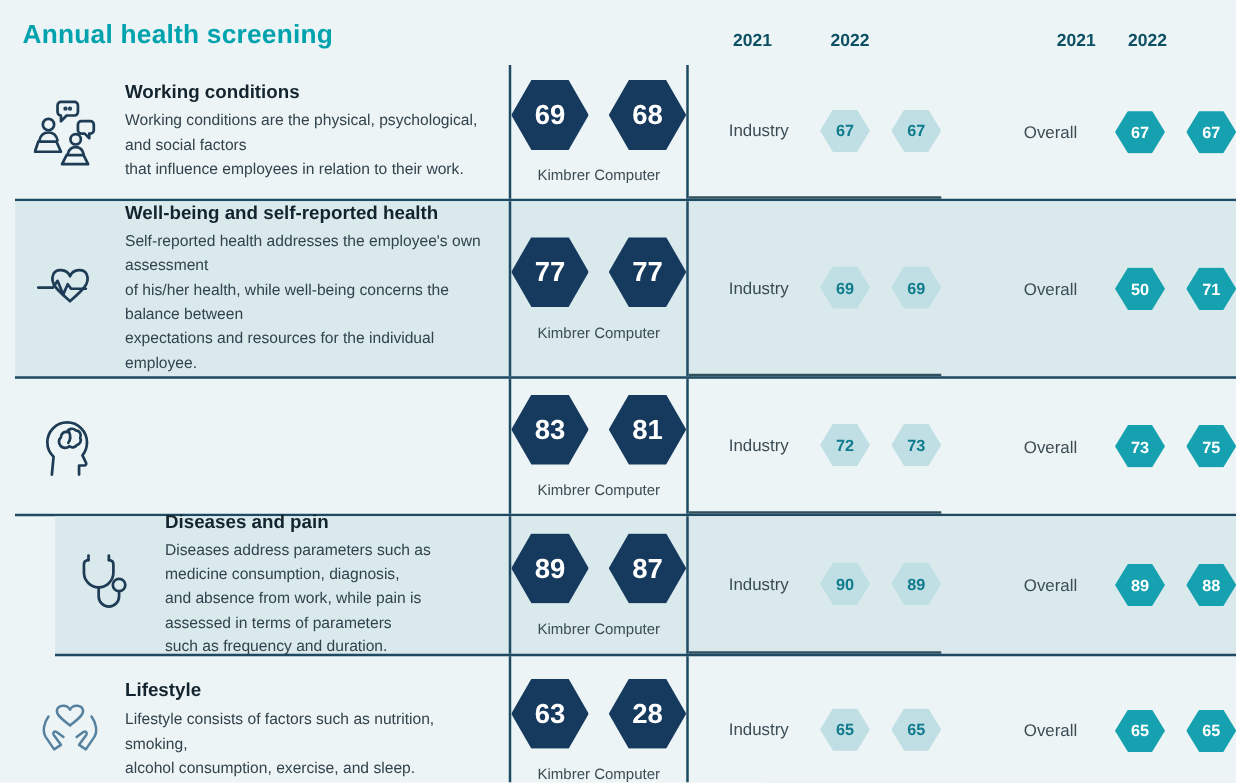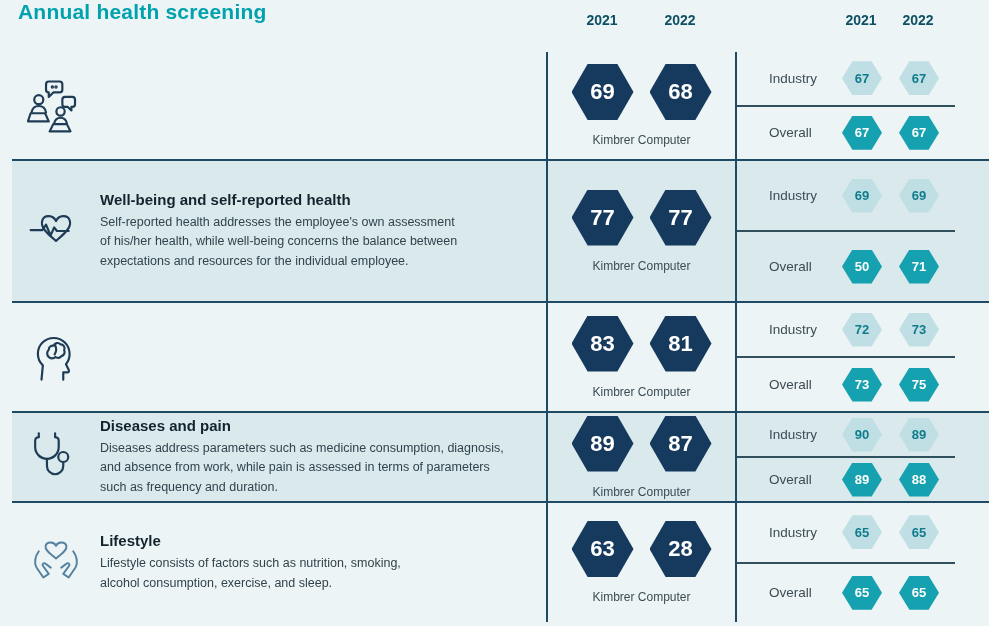--- a/index.html
+++ b/index.html
@@ -3,36 +3,36 @@
 <meta charset="utf-8">
 <style>
   * { box-sizing: border-box; margin: 0; padding: 0; }
   html,body { width: 989px; height: 626px; }
   .canvas {
     position: relative; width: 989px; height: 626px;
     background: #ecf4f5; overflow: hidden;
     font-family: "Liberation Sans", sans-serif;
   }
   .page-title {
-    position: absolute; top: 0; left: 18px;
+    position: absolute; top: 16px; left: 18px;
     font-size: 21px; font-weight: bold; color: #00a2ae; letter-spacing: .2px;
   }
   .year-label {
-    position: absolute; top: 12px; width: 60px; margin-left: -30px;
+    position: absolute; top: 24px; width: 60px; margin-left: -30px;
     text-align: center; font-size: 14px; font-weight: bold; color: #0d5064;
   }
   #yl1 { left: 602px; } #yl2 { left: 680px; }
   #yr1 { left: 861px; } #yr2 { left: 918px; }
 
   .grid { position: absolute; top: 52px; left: 12px; width: 977px; }
   .row { display: flex; }
   .row:nth-child(1) { height: 109px; }
   .row:nth-child(2) { height: 142px; }
   .row:nth-child(3) { height: 110px; }
-  .row:nth-child(4) { height: 90px; }
+  .row:nth-child(4) { height: 112px; margin-left: 32px; }
   .row:nth-child(5) { height: 119px; }
   .row:nth-child(-n+4) { border-bottom: 2px solid #1e4a63; }
   .row:nth-child(even) { background: #d9e9ec; }
 
   .cell-info { width: 534px; display: flex; align-items: center; }
   .icon-box { width: 88px; display: flex; justify-content: center; flex: none; }
   svg.icon { width: 58px; height: 58px; color: #1e3c55; }
   .row:nth-child(5) svg.icon { color: #5682a0; }
   .text-box { flex: 1; padding-right: 16px; }
   .row-title { font-size: 15px; font-weight: bold; color: #14242e; margin-bottom: 5px; }
@@ -44,21 +44,21 @@
   }
   .hex-row { display: flex; gap: 16px; }
   .hex-big {
     width: 62px; height: 56px; background: #16395e; color: #fff;
     font-weight: bold; font-size: 22px;
     display: flex; align-items: center; justify-content: center;
     clip-path: polygon(26% 0,74% 0,100% 50%,74% 100%,26% 100%,0 50%);
   }
   .company-label { margin-top: 13px; font-size: 12px; color: #3c4c55; }
 
-  .cell-right { flex: 1; border-left: 2px solid #1e4a63; display: flex; flex-direction: column; }
+  .cell-right { flex: 1; border-left: 2px solid #1e4a63; display: flex; flex-direction: row; }
   .subrow { flex: 1; display: flex; align-items: center; }
   .subrow.industry { border-bottom: 2px solid #31505e; margin-right: 34px; }
   .subrow-label { margin-left: 32px; width: 73px; font-size: 13.5px; color: #3c4c55; }
   .hex-small {
     width: 40px; height: 34px; font-weight: bold; font-size: 13px;
     display: flex; align-items: center; justify-content: center;
     clip-path: polygon(26% 0,74% 0,100% 50%,74% 100%,26% 100%,0 50%);
   }
   .hex-small.h2 { margin-left: 17px; }
   .subrow.industry .hex-small { background: #bfdfe4; color: #0f7b8d; }
@@ -89,20 +89,25 @@
               <path d="M42 22h8a3 3 0 0 1 3 3v5a3 3 0 0 1-3 3h-1v4l-4-4h-3a3 3 0 0 1-3-3v-5a3 3 0 0 1 3-3z"></path>
               <circle cx="13" cy="25" r="5"></circle>
               <path d="M5 39c1-5 4-7 8-7s7 2 8 7"></path>
               <path d="M4 40h16l4 9H1z"></path>
               <circle cx="37" cy="38" r="4.6"></circle>
               <path d="M30 51c1-4 3-6 7-6s6 2 7 6"></path>
               <path d="M29 52h15l4 8H25z"></path>
             </g>
           </svg>
         </div>
+        <div class="text-box">
+          <div class="row-title">Working conditions</div>
+          <div class="row-desc">Working conditions are the physical, psychological, and social factors
+that influence employees in relation to their work.</div>
+        </div>
       </div>
       <div class="cell-company">
         <div class="hex-row">
           <div class="hex-big">69</div>
           <div class="hex-big">68</div>
         </div>
         <div class="company-label">Kimbrer Computer</div>
       </div>
       <div class="cell-right">
         <div class="subrow industry">

